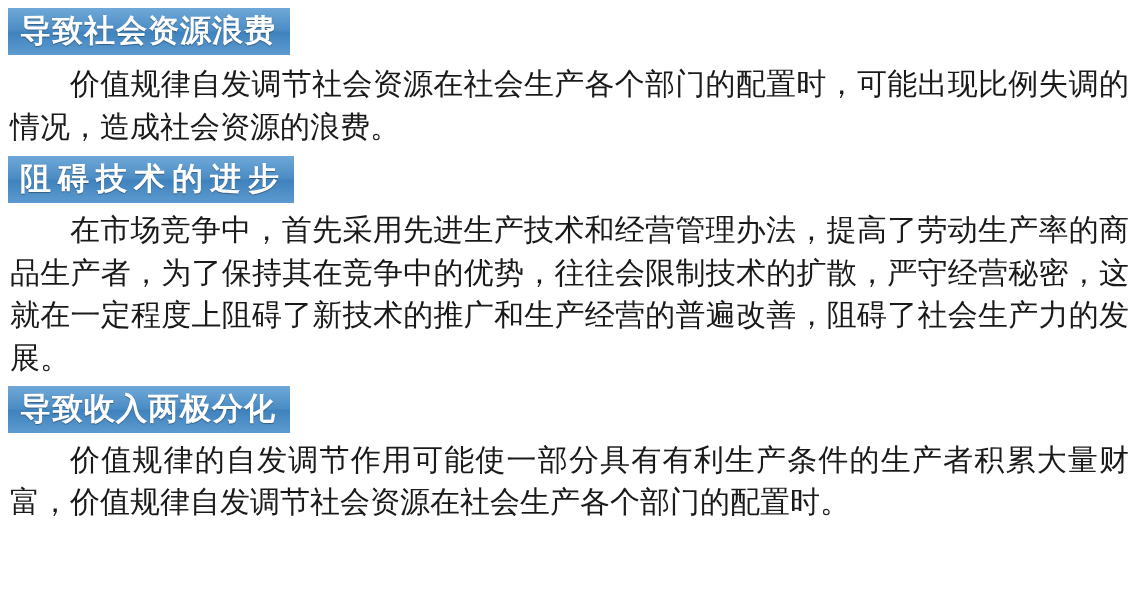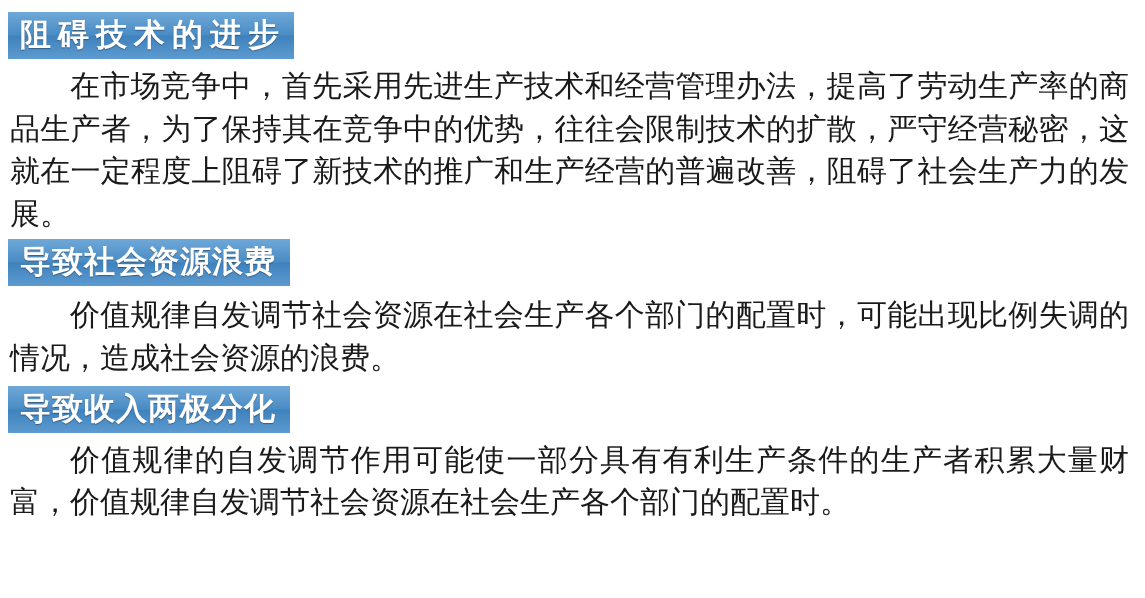--- a/index.html
+++ b/index.html
@@ -51,28 +51,28 @@
   }
   .sec-1 .body-text { margin-top: 8px; }
   .sec-2 .heading { margin-top: 4px; }
   .sec-3 .heading { margin-top: 2px; text-align: center; }
 </style>
 </head>
 <body>
 
 <div class="page">
 
+  <div class="section sec-1">
+    <div class="heading">导致社会资源浪费</div>
+    <p class="body-text">价值规律自发调节社会资源在社会生产各个部门的配置时，可能出现比例失调的情况，造成社会资源的浪费。</p>
+  </div>
+
   <div class="section sec-2">
     <div class="heading spaced">阻碍技术的进步</div>
     <p class="body-text">在市场竞争中，首先采用先进生产技术和经营管理办法，提高了劳动生产率的商品生产者，为了保持其在竞争中的优势，往往会限制技术的扩散，严守经营秘密，这就在一定程度上阻碍了新技术的推广和生产经营的普遍改善，阻碍了社会生产力的发展。</p>
-  </div>
-
-  <div class="section sec-1">
-    <div class="heading">导致社会资源浪费</div>
-    <p class="body-text">价值规律自发调节社会资源在社会生产各个部门的配置时，可能出现比例失调的情况，造成社会资源的浪费。</p>
   </div>
 
   <div class="section sec-3">
     <div class="heading">导致收入两极分化</div>
     <p class="body-text">价值规律的自发调节作用可能使一部分具有有利生产条件的生产者积累大量财富，价值规律自发调节社会资源在社会生产各个部门的配置时。</p>
   </div>
 
 </div>
 
 </body></html>

